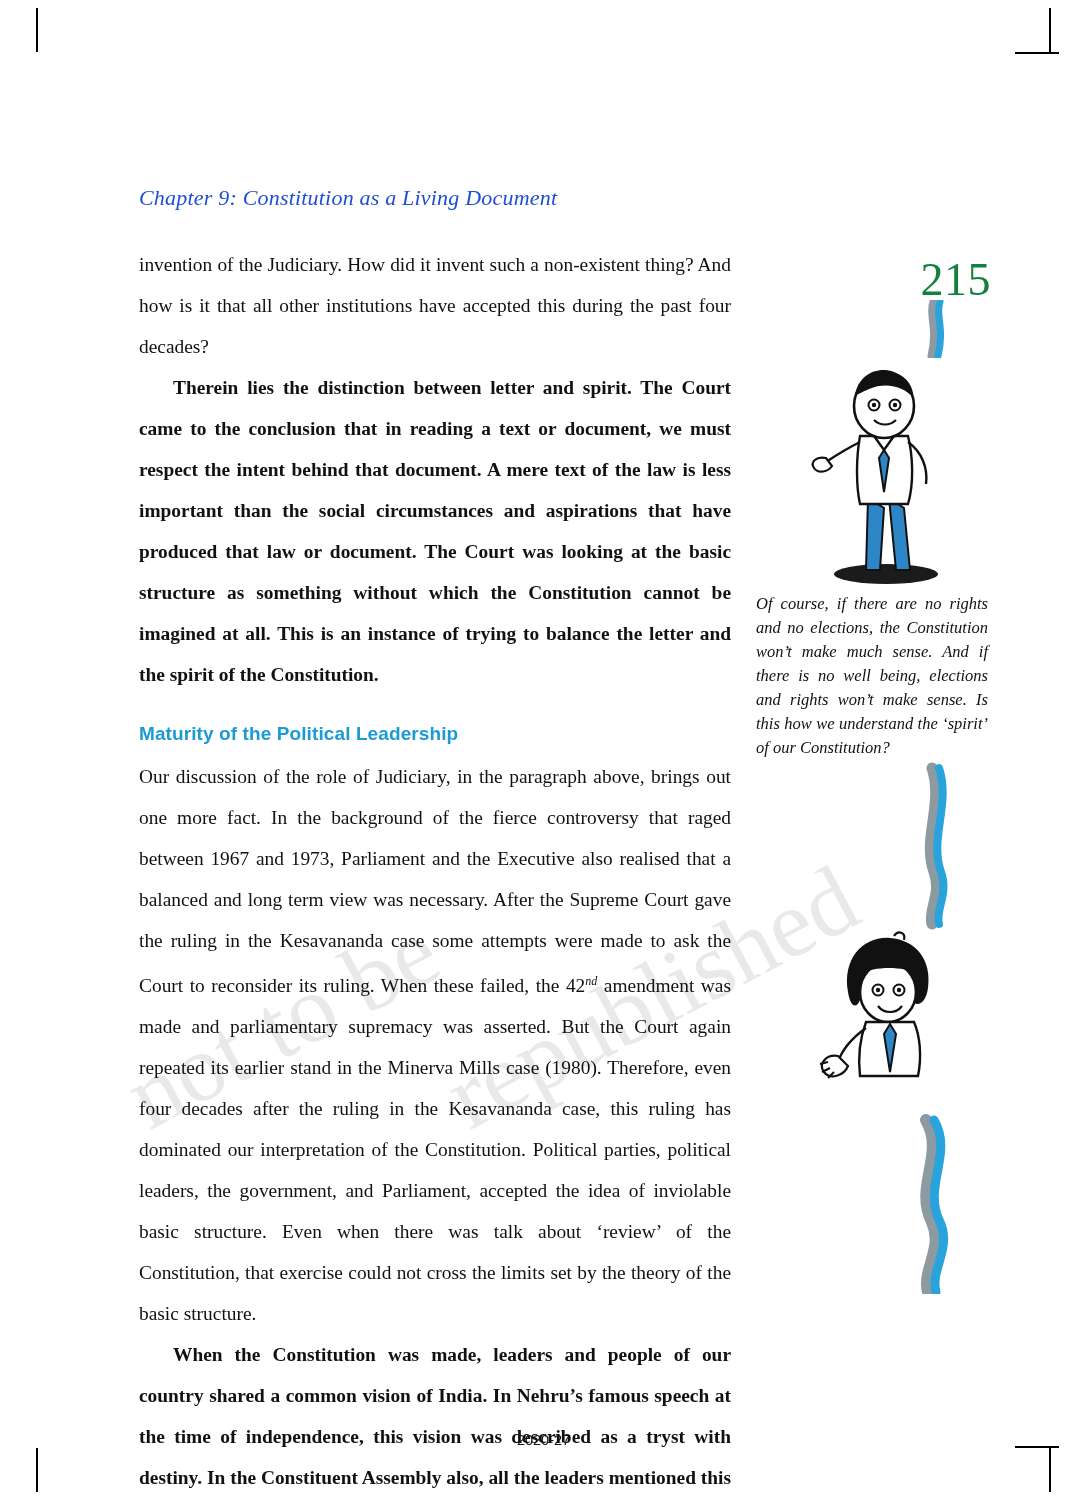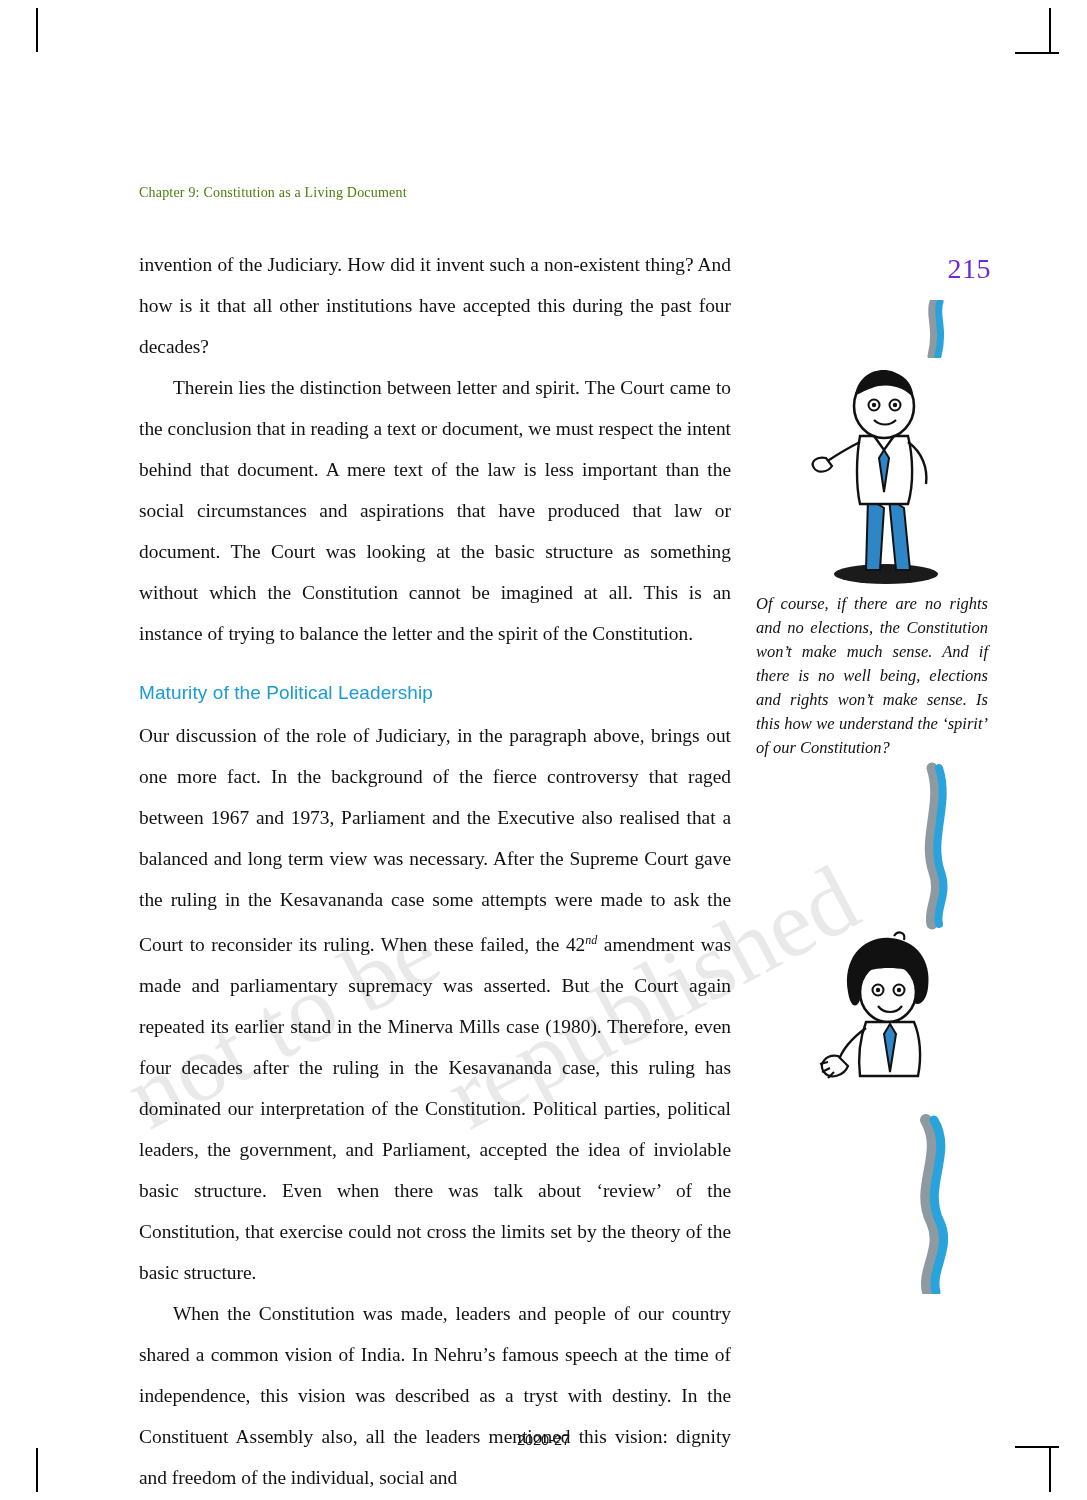--- a/index.html
+++ b/index.html
@@ -40,57 +40,59 @@
 
   .crop-br { right: 28px; bottom: 8px; width: 52px; height: 52px; }
   .crop-br .v { right: 8px; bottom: 0; width: 2px; height: 44px; }
   .crop-br .h { right: 0; bottom: 44px; width: 44px; height: 2px; }
 
   
   .running-head {
     position: absolute;
     left: 139px;
     top: 185px;
-    font-size: 14px;
-    color: #4d7c0f;
+    font-style: italic;
+    font-size: 22px;
+    color: #1d4ed8;
     letter-spacing: 0.2px;
   }
 
   
   .folio {
     position: absolute;
     right: 96px;
     top: 253px;
-    font-size: 28px;
-    color: #6d28d9;
+    font-size: 46px;
+    color: #15803d;
     letter-spacing: 0.5px;
   }
 
   
   .text-col {
     position: absolute;
     left: 139px;
     top: 232px;
     width: 592px;
     font-size: 19.4px;
     line-height: 41px;
     text-align: justify;
     color: #111;
     margin-top: 12px;
   }
   .text-col p {
     margin: 0;
   }
   .indent {
     text-indent: 34px;
+    font-weight: bold;
   }
   .section-head {
     margin: 18px 0 2px 0;
     font-family: "Liberation Sans", sans-serif;
-    font-weight: normal;
+    font-weight: bold;
     font-size: 19px;
     color: #1b9ad6;
     letter-spacing: 0.1px;
     text-align: left;
   }
   sup {
     font-size: 0.62em;
     vertical-align: super;
     font-style: italic;
   }

